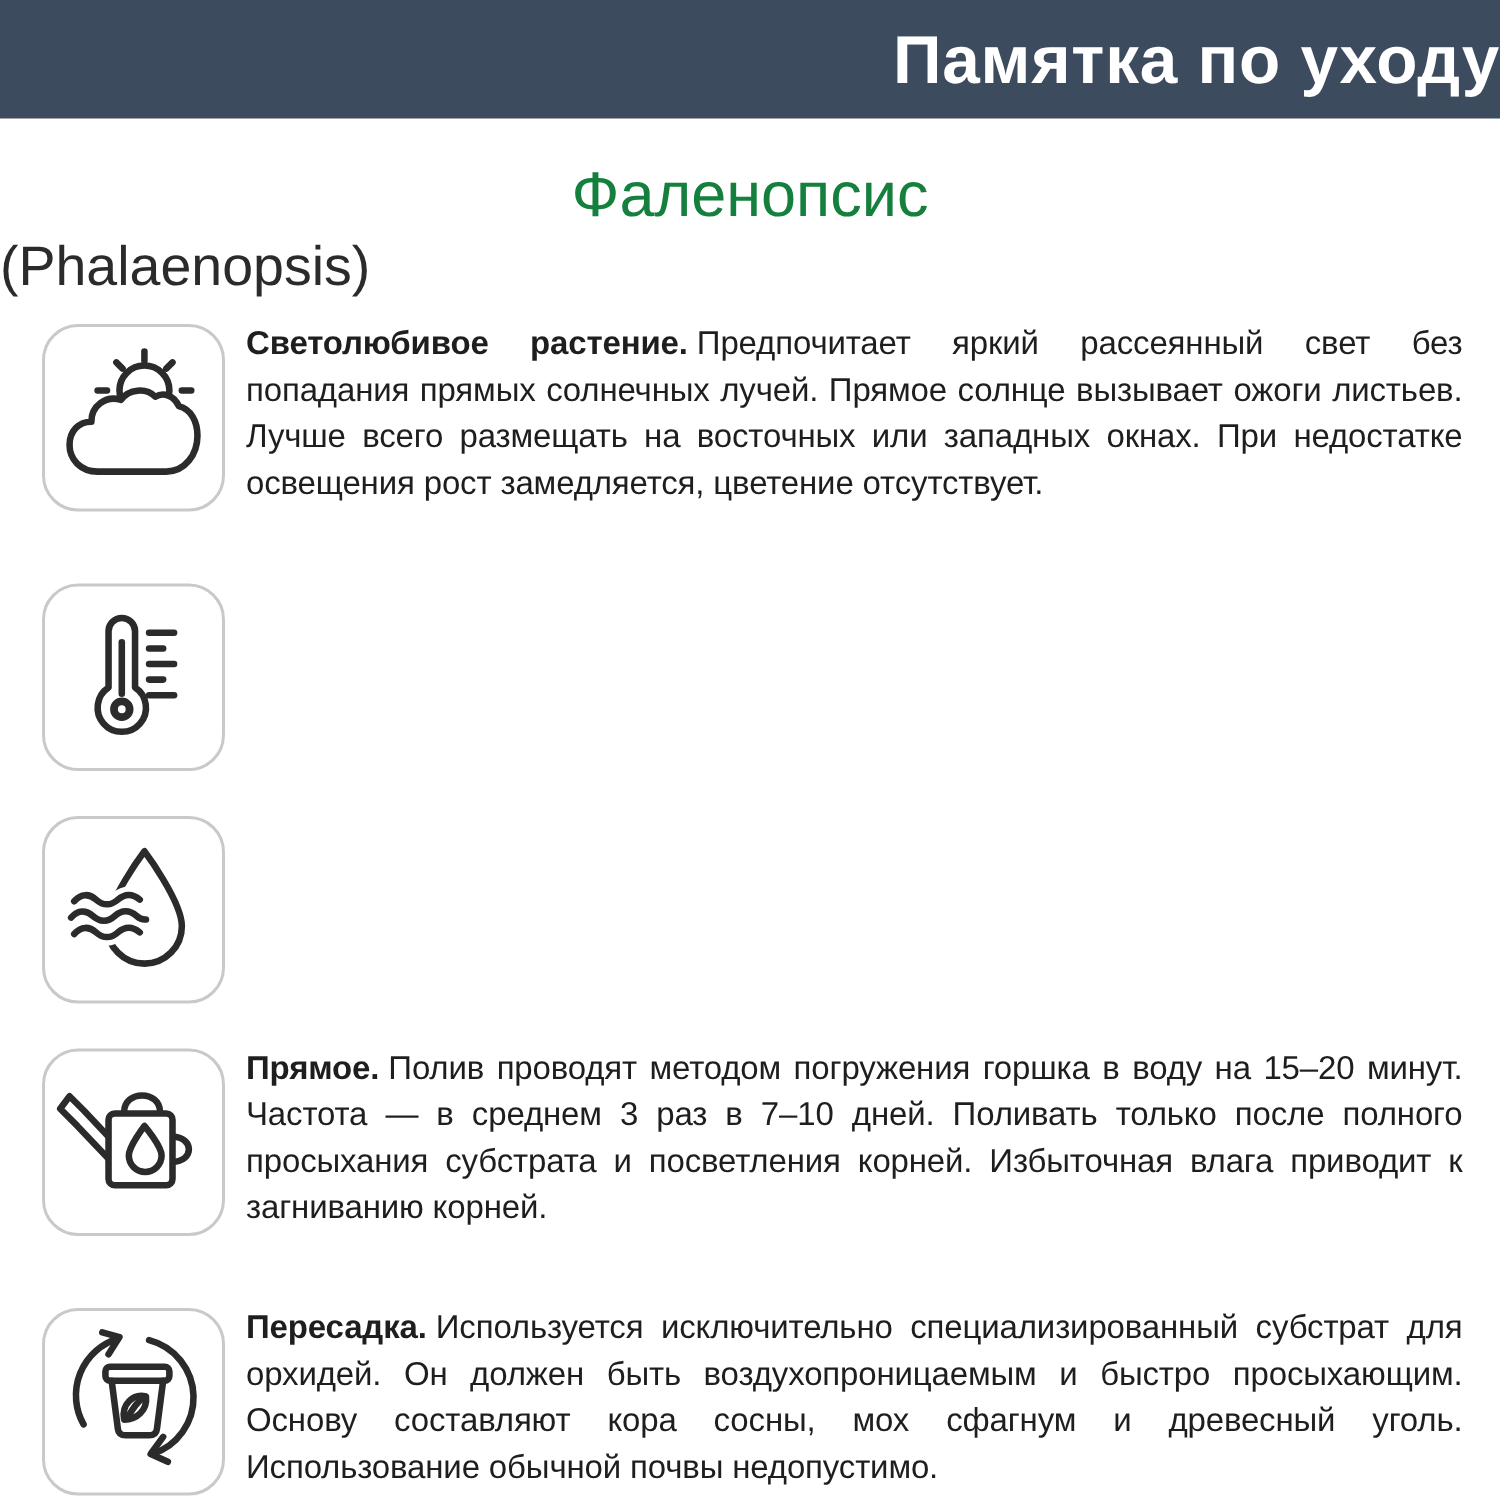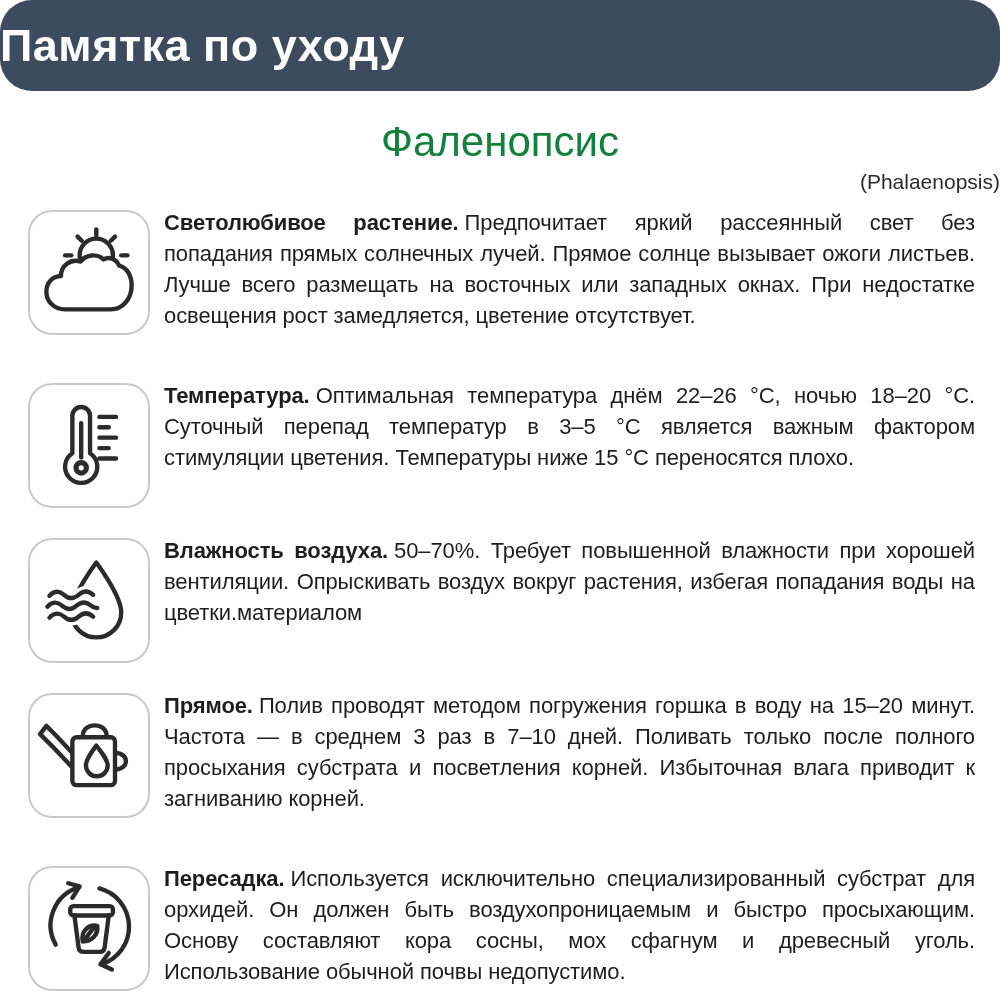--- a/index.html
+++ b/index.html
@@ -1,28 +1,28 @@
 <!DOCTYPE html>
 <html lang="ru"><head>
 <meta charset="utf-8">
 <style>
   html,body{margin:0;padding:0;}
   body{
     width:1000px;height:1000px;overflow:hidden;background:#ffffff;
     font-family:"Liberation Sans",sans-serif;color:#1f1f1f;
   }
   .header{
-    height:91px;background:#3d4b5f;display:flex;align-items:center;justify-content:flex-start;border-radius:32px;
+    height:79px;background:#3d4b5f;display:flex;align-items:center;justify-content:flex-end;
   }
   .header-title{color:#ffffff;font-weight:700;font-size:45px;letter-spacing:.5px;}
   .plant-title{
     text-align:center;font-size:42px;font-weight:400;color:#15803d;
     margin-top:27px;line-height:1.12;
   }
-  .plant-latin{text-align:right;font-size:21px;color:#2b2b2b;margin-top:5px;line-height:1.1;}
+  .plant-latin{text-align:left;font-size:37px;color:#2b2b2b;margin-top:5px;line-height:1.1;}
   .sections{padding:17px 25px 0 28px;}
   .section{display:flex;align-items:flex-start;gap:14px;margin-bottom:30px;}
   .icon-box{
     flex:0 0 auto;width:118px;height:121px;border:2.5px solid #c9c9c9;border-radius:24px;
     display:flex;align-items:center;justify-content:center;background:#ffffff;
   }
   .icon{width:104px;height:104px;}
   .icon g{stroke:#2b2b2b;stroke-width:4.2;fill:none;stroke-linecap:round;stroke-linejoin:round;}
   .section-text{
     flex:1;font-size:22px;line-height:31px;text-align:justify;color:#1e1e1e;
@@ -69,42 +69,36 @@
           <line x1="42.5" y1="28" x2="42.5" y2="61"></line>
           <circle cx="42.5" cy="71" r="5" stroke-width="5"></circle>
           <line x1="60" y1="22" x2="76" y2="22"></line>
           <line x1="60" y1="32" x2="69" y2="32"></line>
           <line x1="60" y1="42" x2="76" y2="42"></line>
           <line x1="60" y1="52" x2="69" y2="52"></line>
           <line x1="60" y1="62" x2="76" y2="62"></line>
         </g>
       </svg>
     </div>
-    <p class="section-text">
-      <span class="lead">Температура.</span><span>Оптимальная температура днём 22–26 °C, ночью 18–20 °C. Суточный перепад температур в 3–5 °C является важным фактором стимуляции цветения. Температуры ниже 15 °C переносятся плохо.</span>
-    </p>
   </section>
 
   <section class="section">
     <div class="icon-box">
       <svg class="icon" viewBox="0 0 100 100">
         <g>
           <path d="M57,13 C57,13 33,45 33,61 a24,24 0 0 0 48,0 C81,45 57,13 57,13 Z"></path>
           <path stroke="#ffffff" stroke-width="11" d="M12,45 c4.5,-5 9.5,-5 14,-1 c4.5,4 9.5,4 14,0 c4.5,-4 9.5,-4 14,0"></path>
           <path d="M12,45 c4.5,-5 9.5,-5 14,-1 c4.5,4 9.5,4 14,0 c4.5,-4 9.5,-4 14,0"></path>
           <path stroke="#ffffff" stroke-width="11" d="M10,55.5 c4.5,-5 9.5,-5 14,-1 c4.5,4 9.5,4 14,0 c4.5,-4 9.5,-4 14,0 c2,1.8 4,2.4 6,2.2"></path>
           <path d="M10,55.5 c4.5,-5 9.5,-5 14,-1 c4.5,4 9.5,4 14,0 c4.5,-4 9.5,-4 14,0 c2,1.8 4,2.4 6,2.2"></path>
           <path stroke="#ffffff" stroke-width="11" d="M12,66 c4.5,-5 9.5,-5 14,-1 c4.5,4 9.5,4 14,0 c4.5,-4 9.5,-4 14,0"></path>
           <path d="M12,66 c4.5,-5 9.5,-5 14,-1 c4.5,4 9.5,4 14,0 c4.5,-4 9.5,-4 14,0"></path>
         </g>
       </svg>
     </div>
-    <p class="section-text">
-      <span class="lead">Влажность воздуха.</span><span>50–70%. Требует повышенной влажности при хорошей вентиляции. Опрыскивать воздух вокруг растения, избегая попадания воды на цветки.материалом</span>
-    </p>
   </section>
 
   <section class="section">
     <div class="icon-box">
       <svg class="icon" viewBox="0 0 100 100">
         <g>
           <path d="M44,31 C44,17 67,17 67,31"></path>
           <path d="M75,47 C89,47 89,63 75,63"></path>
           <path d="M34,47 L18,30 L9,21 L3,29 L14,40 L34,61"></path>
           <rect x="34" y="32" width="41" height="46" rx="4" fill="#ffffff"></rect>

